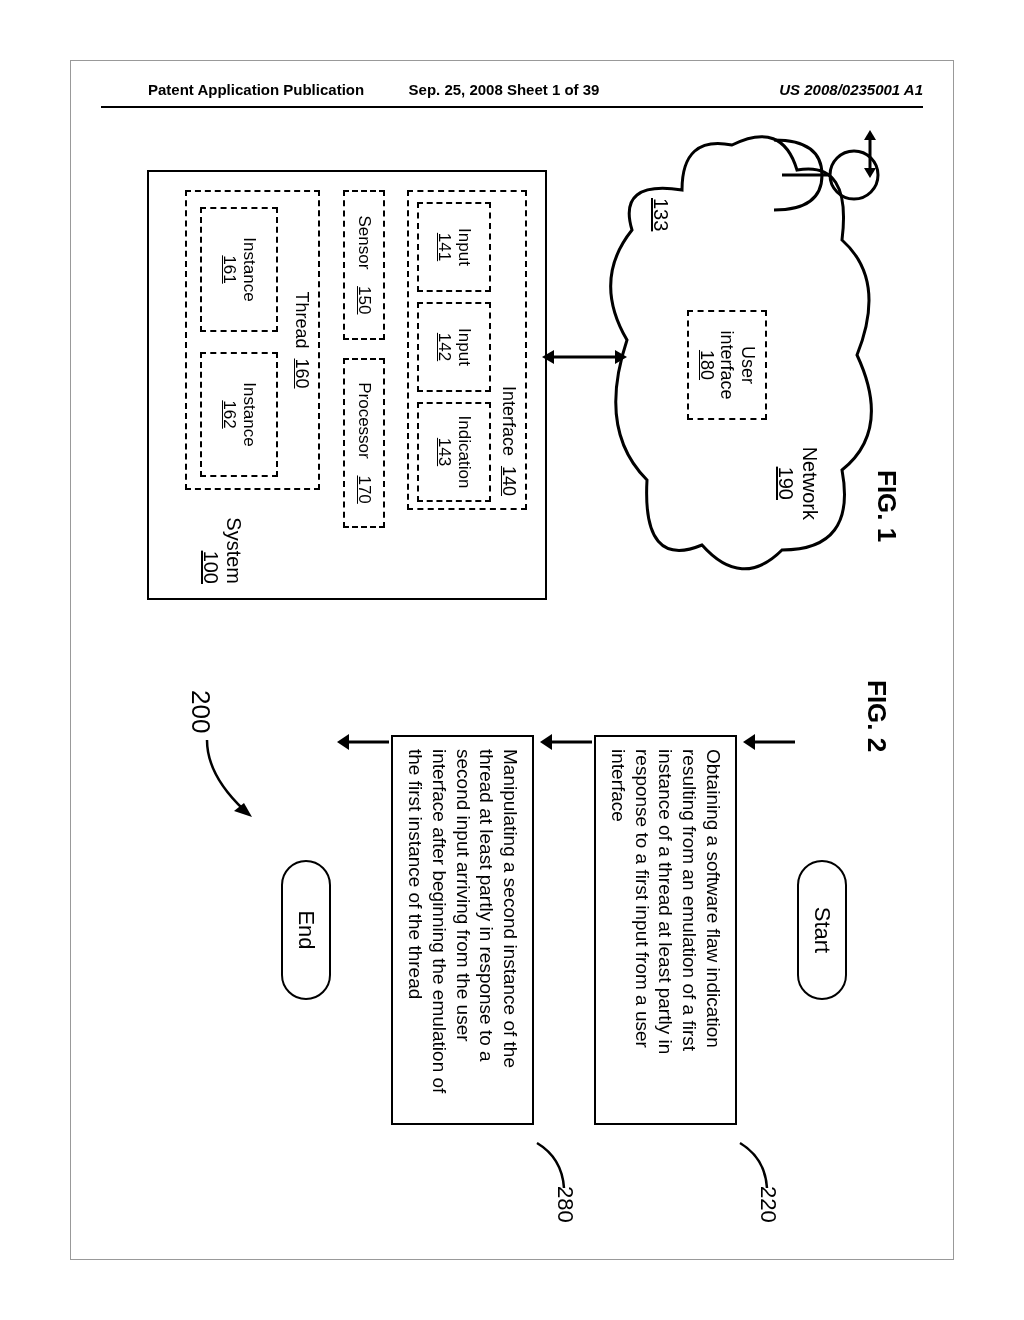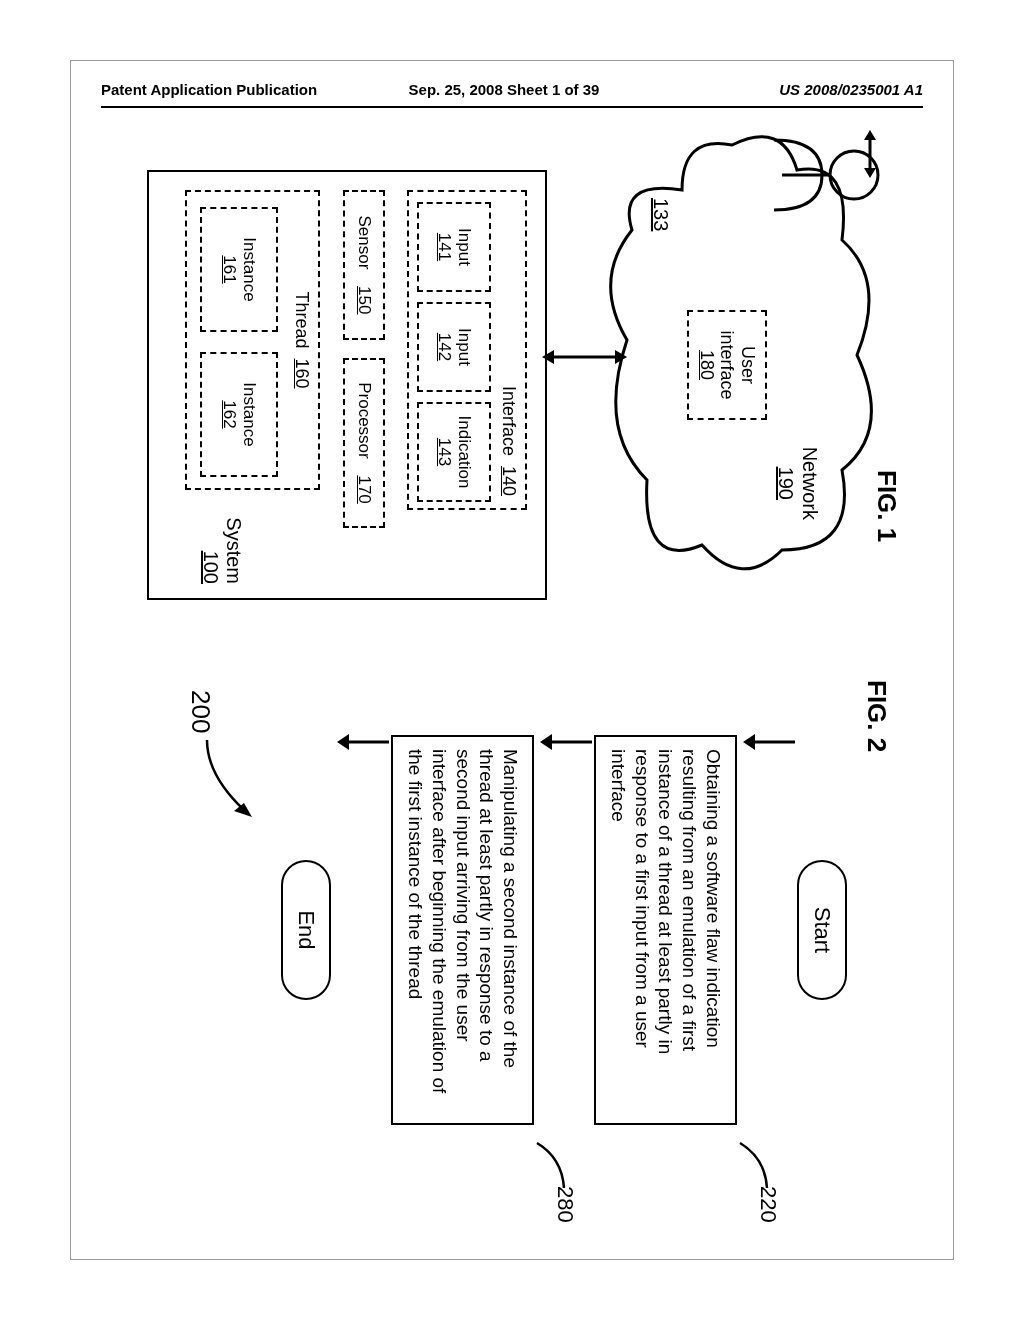--- a/index.html
+++ b/index.html
@@ -20,21 +20,21 @@
     border: 1px solid #999;
   }
   .header {
     position: absolute;
     top: 20px;
     left: 30px;
     right: 30px;
     font-size: 15px;
     font-weight: bold;
   }
-  .header-left { float: left; }
+  .header-left { float: left; margin-left: 47px; }
   .header-mid { position: absolute; left: 0; right: 16px; text-align: center; }
   .header-right { float: right; font-style: italic; }
   .header-rule {
     position: absolute;
     top: 45px;
     left: 30px;
     right: 30px;
     border-top: 2px solid #000;
   }
 

